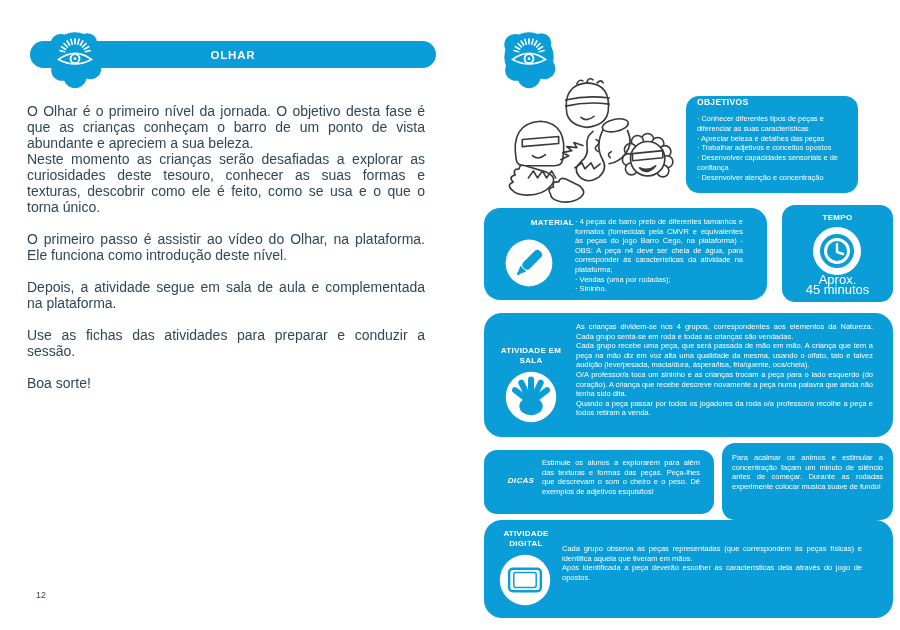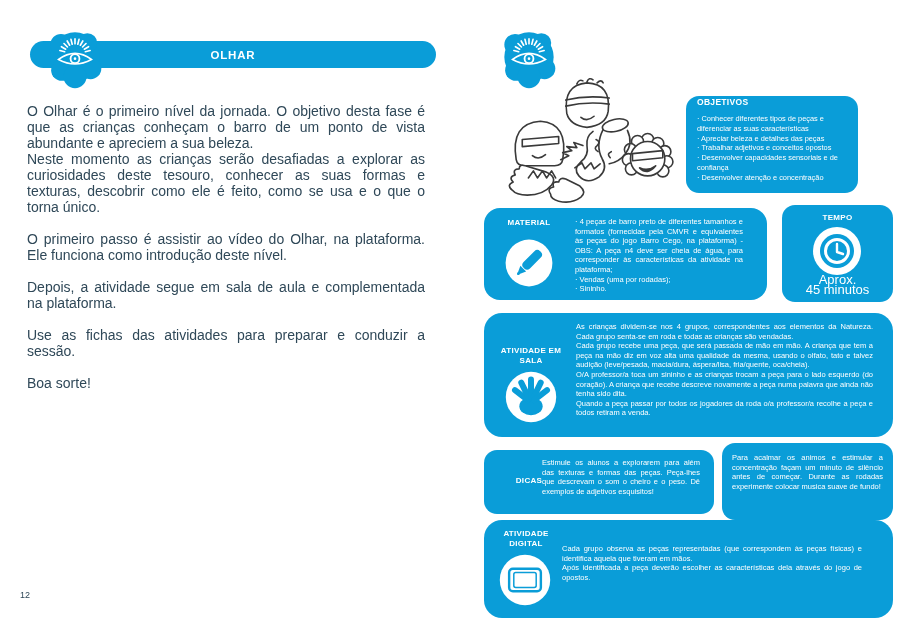--- a/index.html
+++ b/index.html
@@ -21,54 +21,54 @@
   }
   .eye-badge{position:absolute;}
   
   .left-body{
     position:absolute;left:27px;top:103px;width:398px;
     color:var(--body_text);font-size:14px;line-height:16px;text-align:justify;
   }
   .left-para{margin:0 0 16px 0;}
   .left-para:nth-child(1){margin-bottom:0;}
   .page-num{
-    position:absolute;left:20px;top:590px;color:var(--body_text);font-size:9px;
+    position:absolute;left:36px;top:590px;color:var(--body_text);font-size:9px;
   }
   
   .bluebox{
     position:absolute;background:var(--accent);color:var(--box_text);
     border-radius:16px;overflow:hidden;box-sizing:border-box;
   }
   .box-label{
     font-weight:bold;font-size:8px;letter-spacing:.3px;color:#fff;text-align:center;line-height:10px;
   }
   .box-text{font-size:7.5px;line-height:9.6px;text-align:justify;color:#fff;}
   .box-text > div{margin:0;}
   .icon-circle{position:absolute;}
   .accent-fill{fill:var(--accent);}
   .accent-stroke{stroke:var(--accent);}
   
   .objetivos{left:686px;top:96px;width:172px;height:97px;padding:1px 11px;border-radius:13px;}
   .objetivos .box-label{text-align:left;font-size:8.5px;margin-bottom:7px;}
   .objetivos .box-text{font-size:7.4px;line-height:9.8px;}
   
   .material{left:484px;top:208px;width:283px;height:92px;border-radius:16px;}
-  .material .box-label{position:absolute;left:0;top:10px;width:90px;}
+  .material .box-label{position:absolute;left:0;top:10px;width:90px;text-align:right;}
   .material .box-text{position:absolute;left:91px;top:9px;width:168px;}
   
   .tempo{left:782px;top:205px;width:111px;height:97px;border-radius:13px;}
   .tempo .box-label{position:absolute;left:0;top:8px;width:100%;}
   .tempo-lines{position:absolute;left:0;top:70px;width:100%;text-align:center;font-size:13px;line-height:10px;color:#fff;}
   
   .sala{left:484px;top:313px;width:409px;height:124px;border-radius:18px;}
   .sala .box-label{position:absolute;left:6px;top:33px;width:82px;}
   .sala .box-text{position:absolute;left:92px;top:9px;width:297px;}
   
   .dicas{left:484px;top:450px;width:230px;height:64px;border-radius:13px;}
-  .dicas .box-label{position:absolute;left:16px;top:26px;width:58px;}
+  .dicas .box-label{position:absolute;left:8px;top:26px;width:58px;font-style:italic;}
   .dicas .box-text{position:absolute;left:58px;top:8px;width:158px;}
   
   .tip{left:722px;top:443px;width:171px;height:77px;border-radius:13px;padding:10px 10px;}
   .tip .box-text{text-align:justify;}
   
   .digital{left:484px;top:520px;width:409px;height:98px;border-radius:18px;}
   .digital .box-label{position:absolute;left:4px;top:9px;width:76px;}
   .digital .box-text{position:absolute;left:78px;top:24px;width:300px;}
   .sketch{position:absolute;left:498px;top:72px;width:182px;height:133px;}
 </style>

